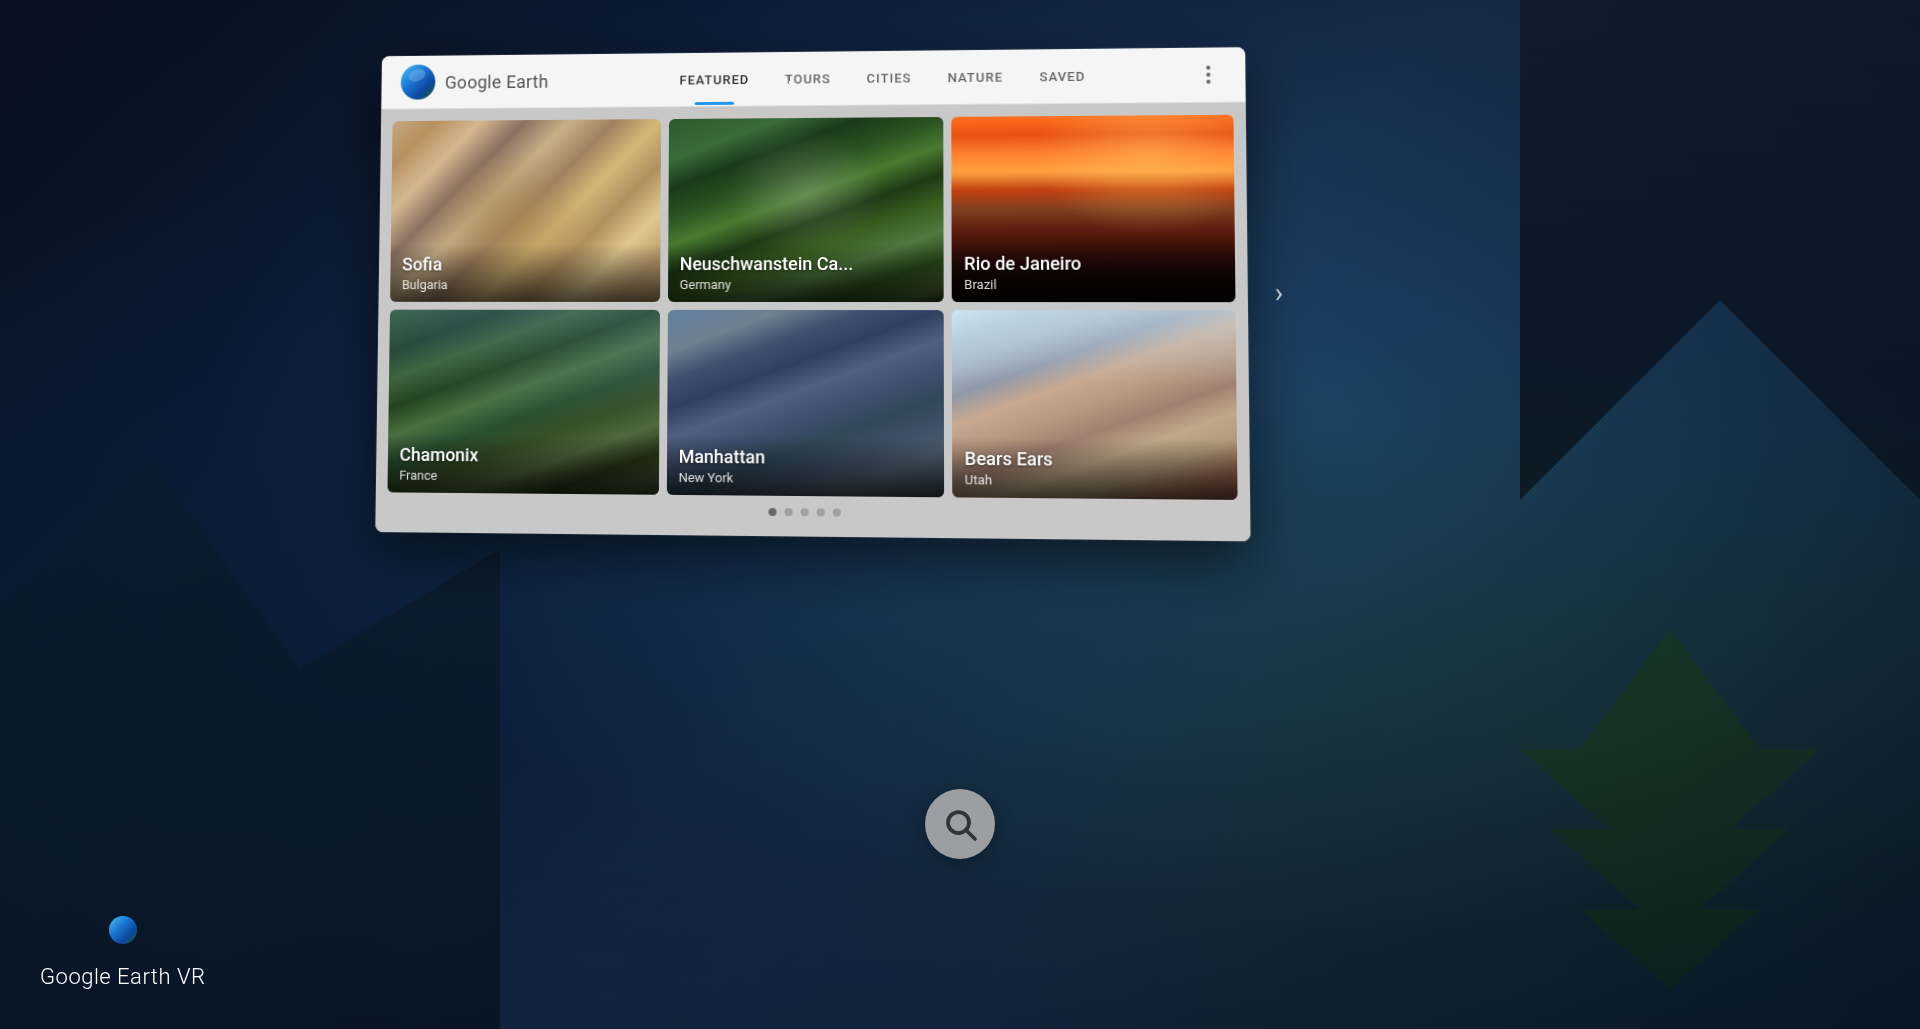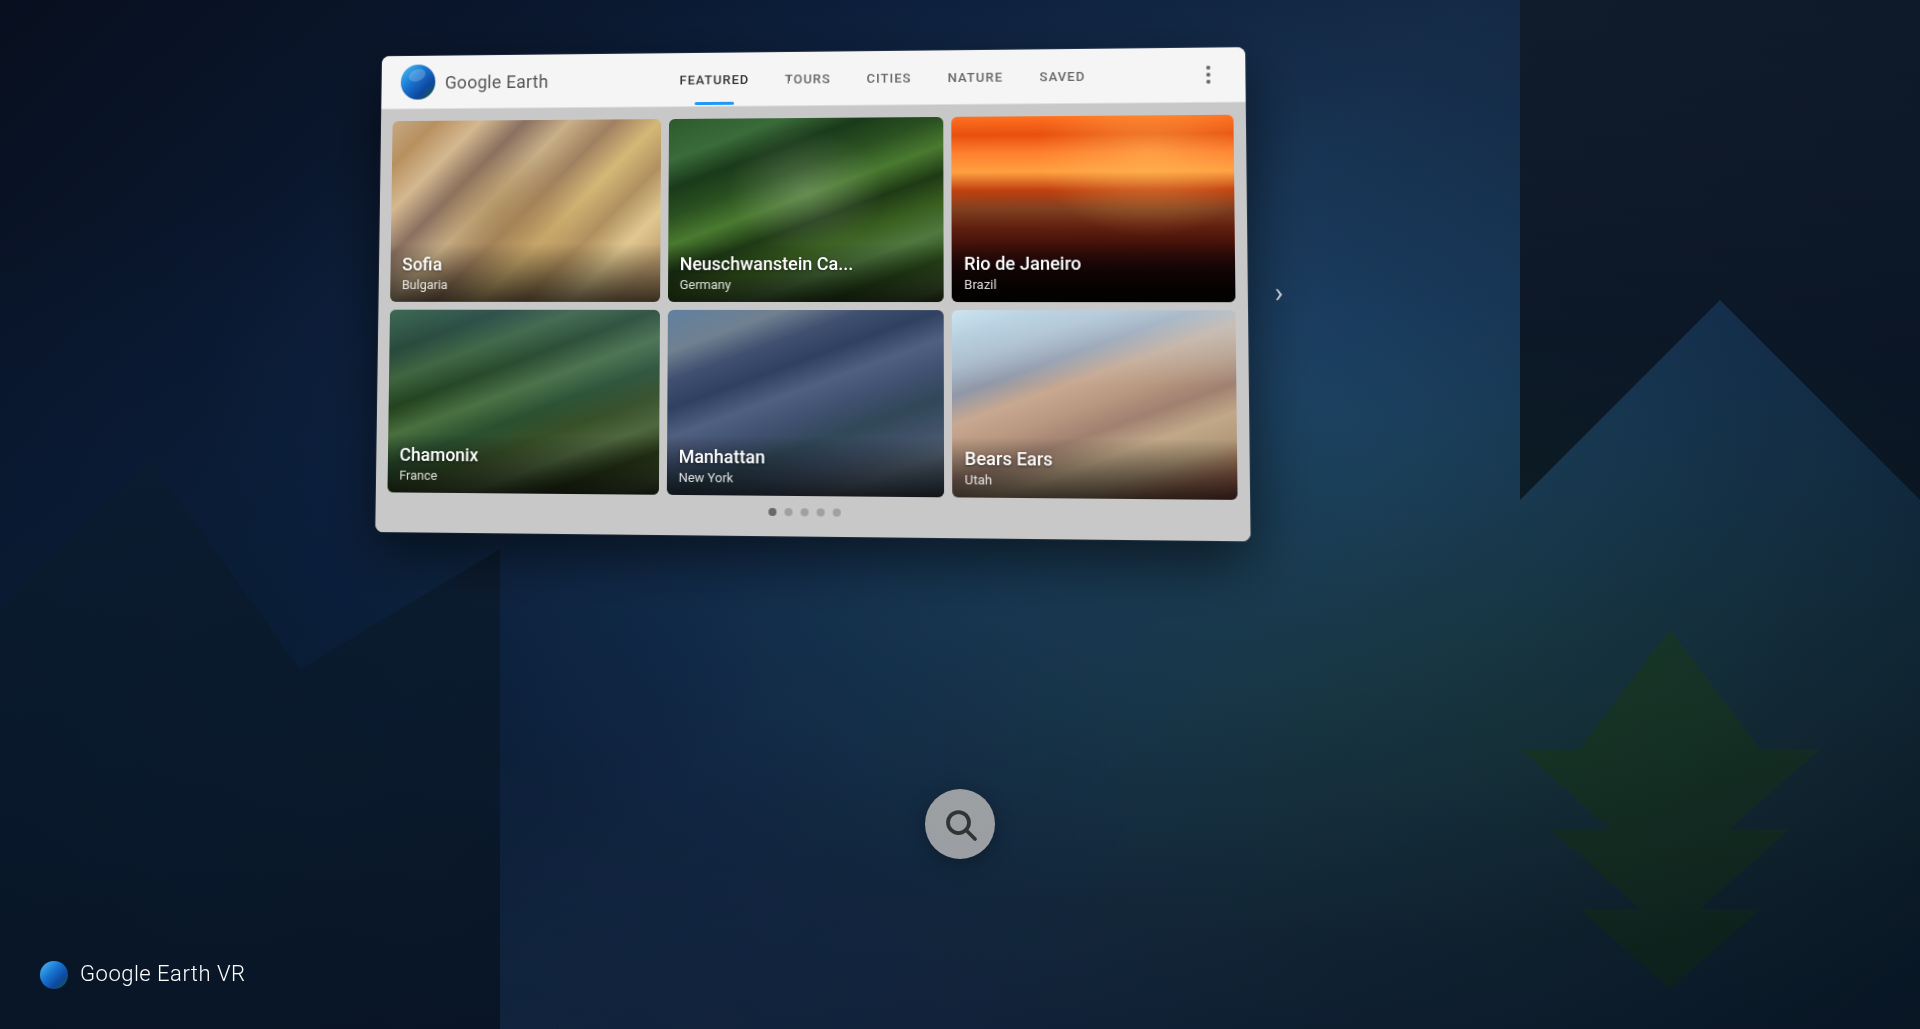--- a/index.html
+++ b/index.html
@@ -392,22 +392,23 @@
       left: 40px;
       z-index: 10;
       color: white;
       display: flex;
       flex-direction: column;
       gap: 4px;
     }
 
     .brand-row {
       display: flex;
-      align-items: flex-start;
-      gap: 12px;
+      align-items: center;
+      gap: 20px;
+      flex-direction: column;
     }
 
     .brand-earth-icon {
       width: 28px;
       height: 28px;
       border-radius: 50%;
       background: linear-gradient(135deg, #4fc3f7 0%, #1976d2 40%, #0d47a1 70%, #1b5e20 100%);
     }
 
     .brand-name {

